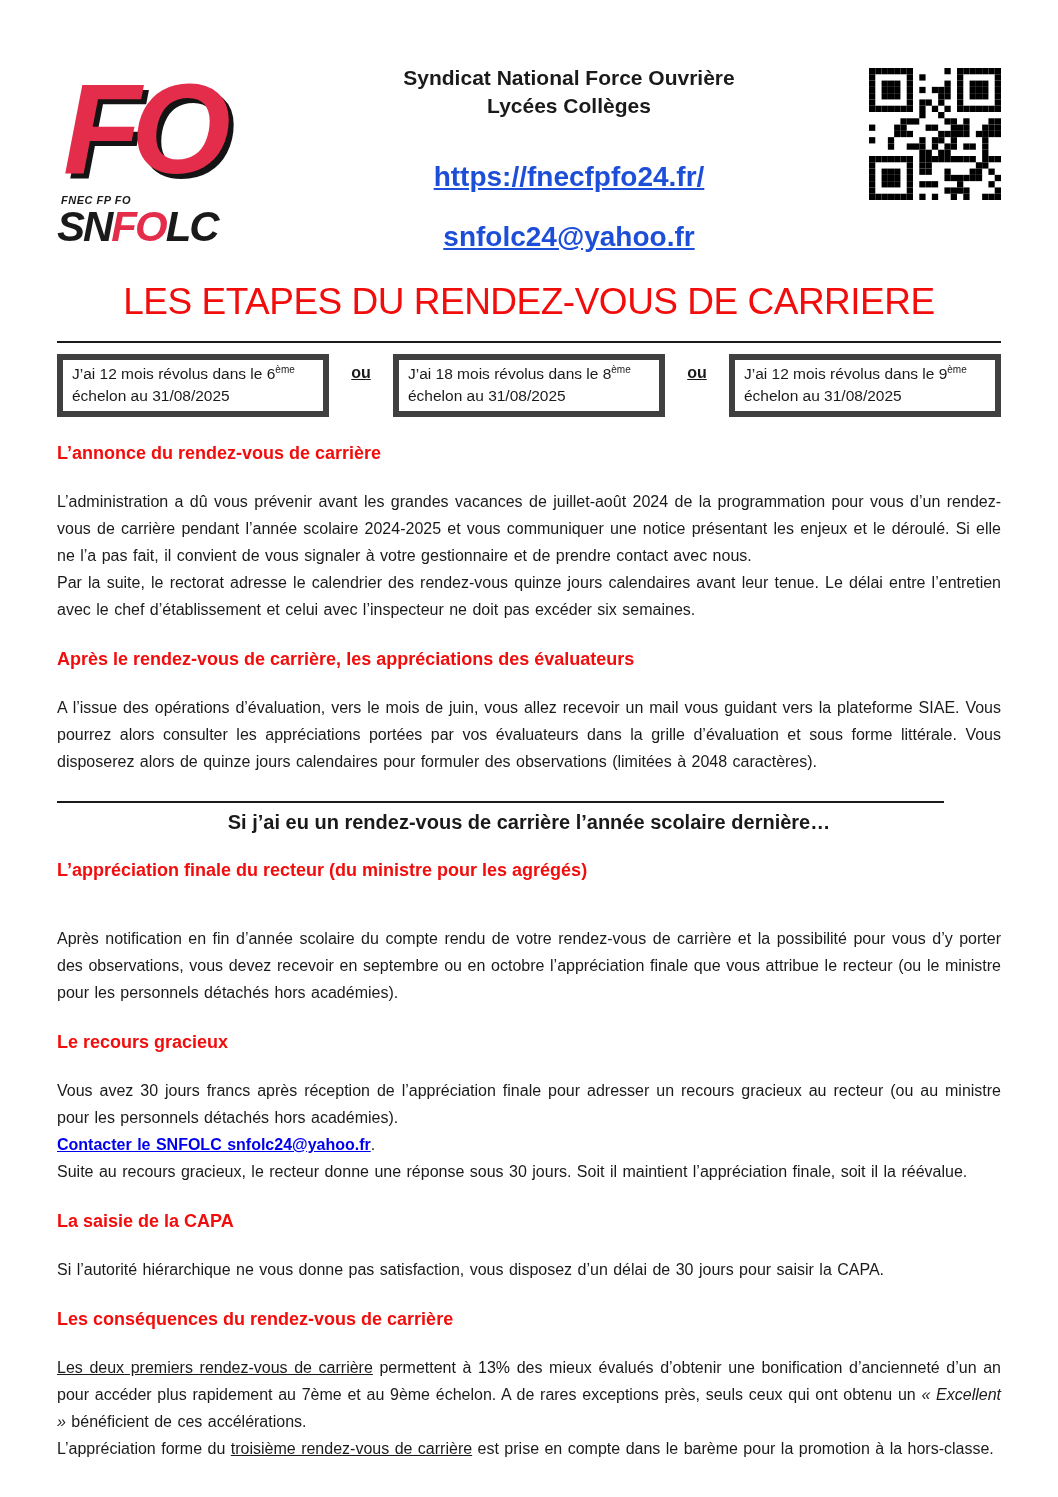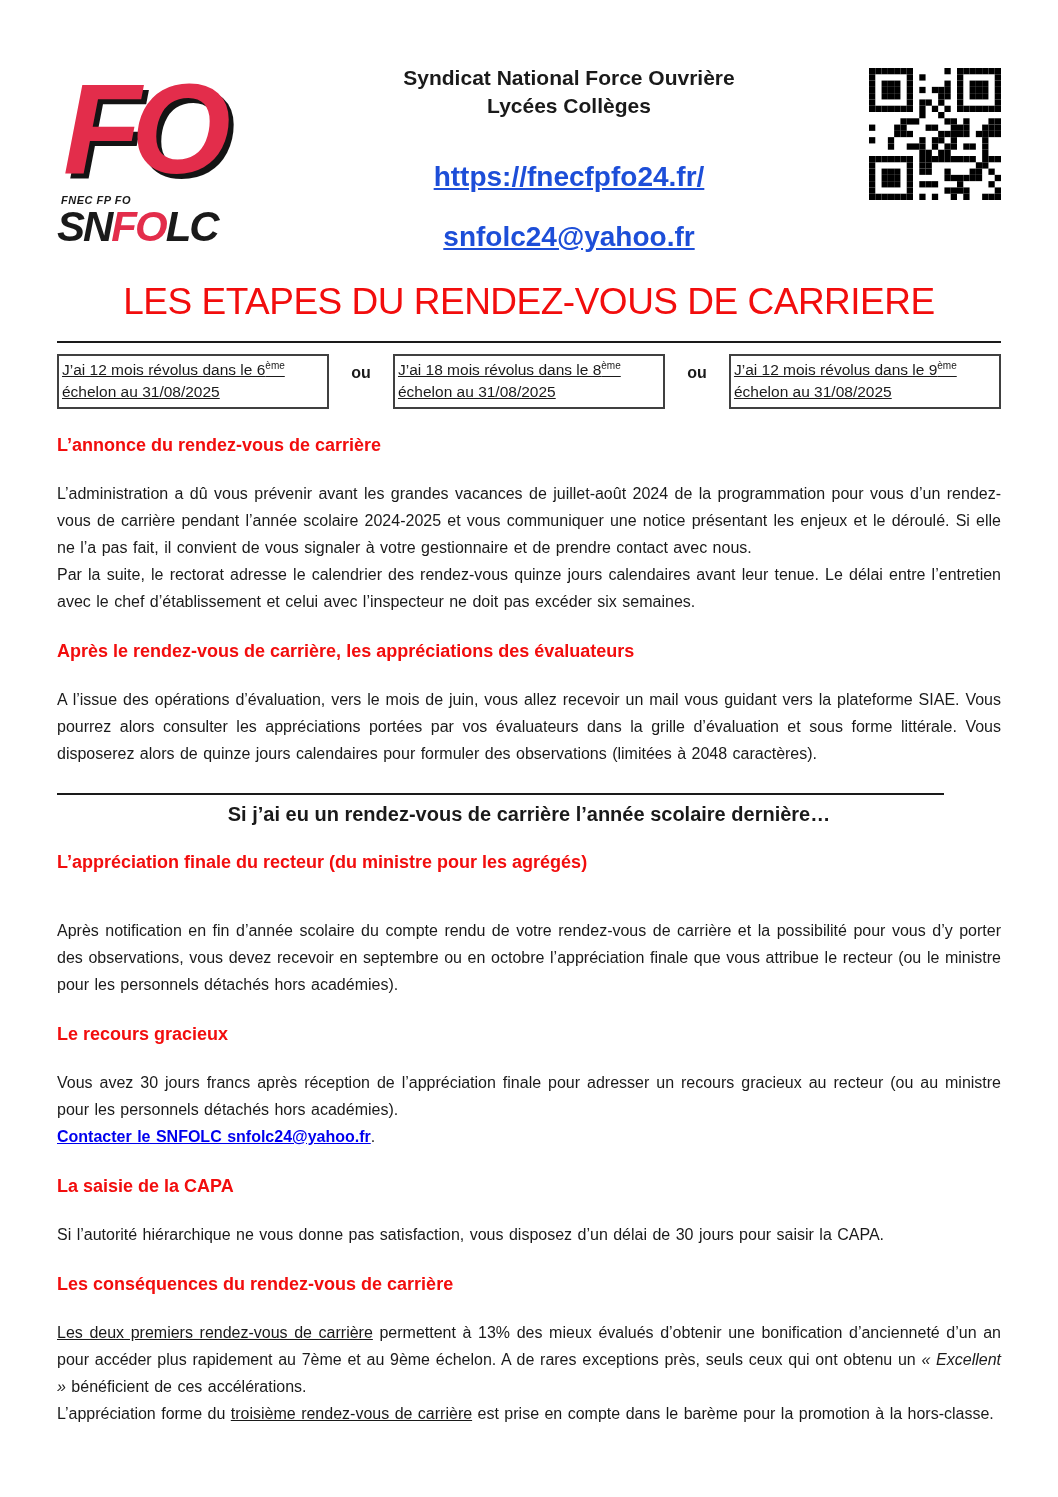--- a/index.html
+++ b/index.html
@@ -40,25 +40,25 @@
   }
   .rule { border:none; border-top:2px solid #1a1a1a; margin-top:18px; }
   .rule2 { width:94%; margin-top:26px; }
 
   .center-heading { text-align:center; font-size:19px; font-weight:700; margin-top:7px; }
   .center-heading2 { text-align:center; font-size:20px; font-weight:700; margin-top:8px; }
 
   
   .boxes-row { display:flex; justify-content:space-between; align-items:stretch; margin-top:11px; }
   .elig-box {
-    width:272px; border:2px solid #404040; padding:3px 3px;
-    font-size:15.5px; line-height:1.45;text-decoration:underline;
+    width:272px; border:6px solid #404040; padding:3px 9px;
+    font-size:15.5px; line-height:1.45;
   }
   .elig-box sup { font-size:10px; vertical-align:super; }
-  .or-label { align-self:flex-start; padding-top:10px; font-size:16px; font-weight:700; }
+  .or-label { align-self:flex-start; padding-top:10px; font-size:16px; font-weight:700;text-decoration:underline; }
 
   
   .sec-heading { margin-top:26px; font-size:18px; font-weight:700; color:#f20d0d; }
   p.body { margin-top:24px; font-size:16px; line-height:27px; text-align:justify; word-spacing:1px; }
   p.body.follow { margin-top:0; }
   p.body.biggap { margin-top:44px; }
   .u { text-decoration:underline; }
   .it { font-style:italic; }
   .inline-link { color:#0000ee; font-weight:700; text-decoration:underline; }
 </style>
@@ -328,20 +328,21 @@
   <hr class="rule rule2">
 
   <div class="center-heading2">Si j’ai eu un rendez-vous de carrière l’année scolaire dernière…</div>
 
   <div class="sec-heading">L’appréciation finale du recteur (du ministre pour les agrégés)</div>
   <p class="body biggap">Après notification en fin d’année scolaire du compte rendu de votre rendez-vous de carrière et la possibilité pour vous d’y porter des observations, vous devez recevoir en septembre ou en octobre l’appréciation finale que vous attribue le recteur (ou le ministre pour les personnels détachés hors académies).</p>
 
   <div class="sec-heading">Le recours gracieux</div>
   <p class="body">Vous avez 30 jours francs après réception de l’appréciation finale pour adresser un recours gracieux au recteur (ou au ministre pour les personnels détachés hors académies).</p>
   <p class="body follow"><a class="inline-link" href="#">Contacter le SNFOLC snfolc24@yahoo.fr</a><span>.</span></p>
+  <p class="body follow">Suite au recours gracieux, le recteur donne une réponse sous 30 jours. Soit il maintient l’appréciation finale, soit il la réévalue.</p>
 
   <div class="sec-heading">La saisie de la CAPA</div>
   <p class="body">Si l’autorité hiérarchique ne vous donne pas satisfaction, vous disposez d’un délai de 30 jours pour saisir la CAPA.</p>
 
   <div class="sec-heading">Les conséquences du rendez-vous de carrière</div>
   <p class="body"><span class="u">Les deux premiers rendez-vous de carrière</span><span> permettent à 13% des mieux évalués d’obtenir une bonification d’ancienneté d’un an pour accéder plus rapidement au 7ème et au 9ème échelon. A de rares exceptions près, seuls ceux qui ont obtenu un </span><span class="it">« Excellent »</span><span> bénéficient de ces accélérations.</span></p>
   <p class="body follow"><span>L’appréciation forme du </span><span class="u">troisième rendez-vous de carrière</span><span> est prise en compte dans le barème pour la promotion à la hors-classe.</span></p>
 
 </div>
 

